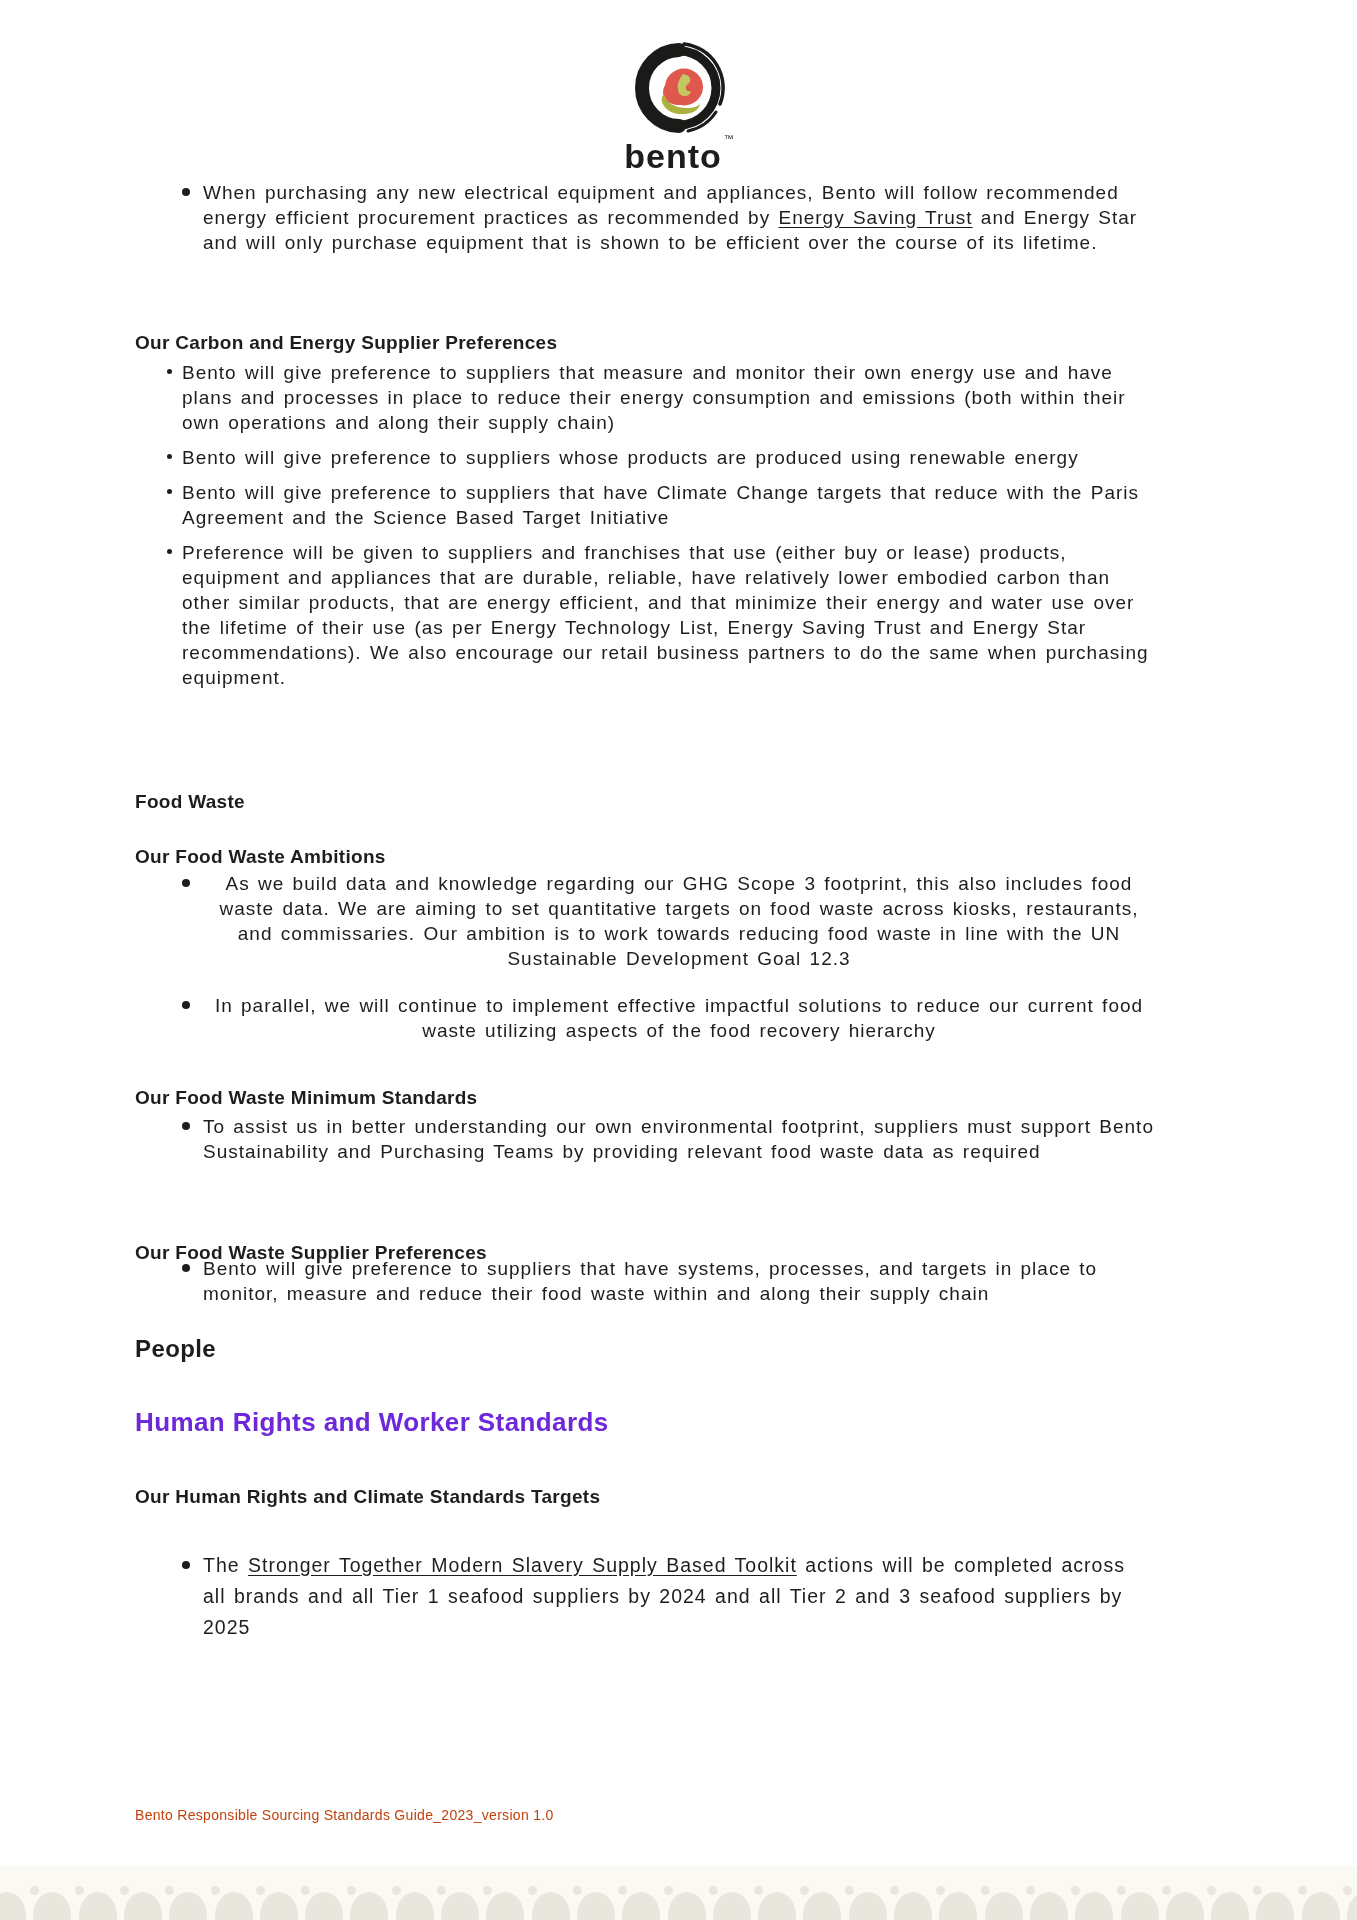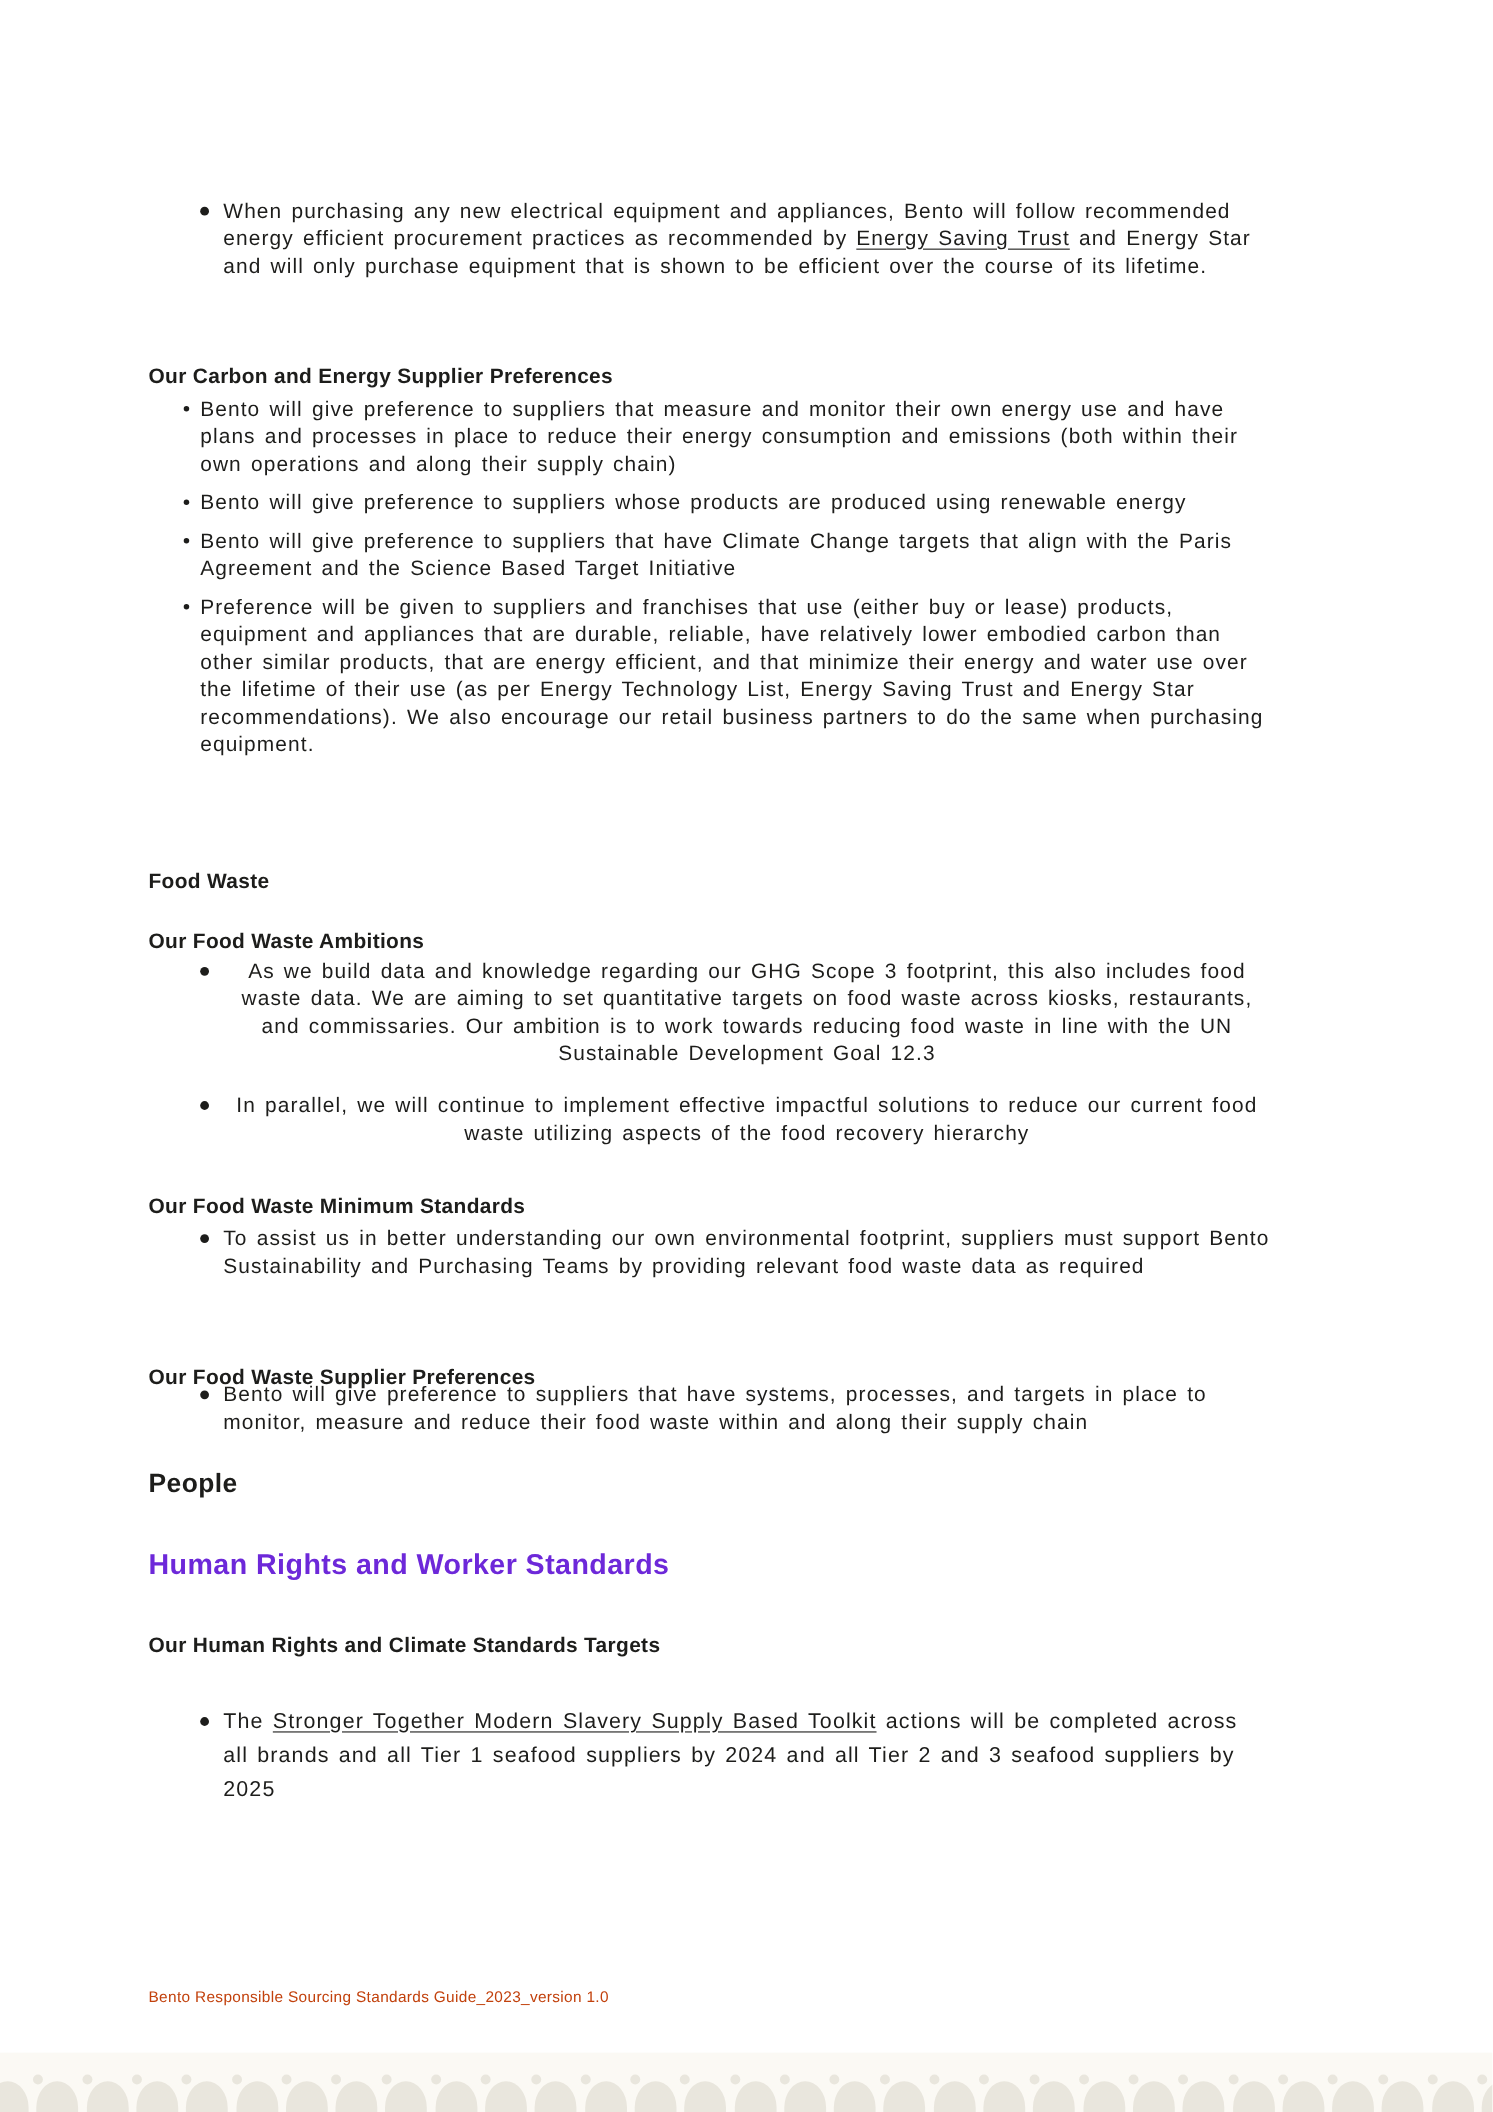--- a/index.html
+++ b/index.html
@@ -83,37 +83,54 @@
   .deco-dot {
     position:absolute; bottom:25px; width:9px; height:9px;
     border-radius:50%; background:#e9e6dd;
   }
 </style>
 </head>
 <body>
 
 <div class="page">
 
+  <div class="logo-wrap">
+    <svg class="logo-mark" viewBox="0 0 182 94">
+
+      <circle cx="91" cy="46" r="37" fill="none" stroke="#1a1a18" stroke-width="9"></circle>
+      <path d="M 91 8 A 38 38 0 0 0 54 46 A 38 38 0 0 0 91 84" fill="none" stroke="#1a1a18" stroke-width="14" stroke-linecap="round"></path>
+      <path d="M 96 2 A 44 44 0 0 1 132 62" fill="none" stroke="#1a1a18" stroke-width="3.5" stroke-linecap="round"></path>
+      <path d="M 128 70 A 44 44 0 0 1 100 89" fill="none" stroke="#1a1a18" stroke-width="3" stroke-linecap="round"></path>
+
+      <ellipse cx="96" cy="45" rx="19" ry="18.5" fill="#e0584d"></ellipse>
+      <ellipse cx="90" cy="50" rx="15" ry="13" fill="#e0584d"></ellipse>
+
+      <path d="M 76 52 q 4 14 24 14 q 8 0 12 -4 q -2 9 -16 10 q -17 1 -22 -12 q -1 -5 2 -8 z" fill="#a9b23d"></path>
+
+      <path d="M 95 32 q -7 9 -5 16 q 1 6 7 6 q 5 0 6 -5 q -4 1 -5 -2 q -1 -3 2 -5 q 3 -2 2 -6 q -1 -3 -7 -4 z" fill="#c3c75f"></path>
+    </svg>
+    <div class="logo-word"><span>bento</span><sup>™</sup></div>
+  </div>
 
   <div class="content">
 
     <div class="sec" id="sec-intro">
       <ul class="doc-list">
           <li><span class="marker"></span><span class="bullet-text">When purchasing any new electrical equipment and appliances, Bento will follow recommended energy efficient procurement practices as recommended by <span class="doc-link">Energy Saving Trust</span> and Energy Star and will only purchase equipment that is shown to be efficient over the course of its lifetime.</span></li>
         </ul>
     </div>
 
     <div class="sec" id="sec-carbon-h">
       <h3 class="doc-h3">Our Carbon and Energy Supplier Preferences</h3>
     </div>
     <div class="sec" id="sec-carbon-list">
       <ul class="doc-list dot-list">
           <li><span class="marker"></span><span class="bullet-text">Bento will give preference to suppliers that measure and monitor their own energy use and have plans and processes in place to reduce their energy consumption and emissions (both within their own operations and along their supply chain)</span></li>
           <li><span class="marker"></span><span class="bullet-text">Bento will give preference to suppliers whose products are produced using renewable energy</span></li>
-          <li><span class="marker"></span><span class="bullet-text">Bento will give preference to suppliers that have Climate Change targets that align with the Paris Agreement and the Science Based Target Initiative</span></li>
+          <li><span class="marker"></span><span class="bullet-text">Bento will give preference to suppliers that have Climate Change targets that reduce with the Paris Agreement and the Science Based Target Initiative</span></li>
           <li><span class="marker"></span><span class="bullet-text">Preference will be given to suppliers and franchises that use (either buy or lease) products, equipment and appliances that are durable, reliable, have relatively lower embodied carbon than other similar products, that are energy efficient, and that minimize their energy and water use over the lifetime of their use (as per Energy Technology List, Energy Saving Trust and Energy Star recommendations). We also encourage our retail business partners to do the same when purchasing equipment.</span></li>
         </ul>
     </div>
 
     <div class="sec" id="sec-foodwaste-h">
       <h3 class="doc-h3">Food Waste</h3>
     </div>
 
     <div class="sec" id="sec-ambitions-h">
       <h3 class="doc-h3">Our Food Waste Ambitions</h3>

